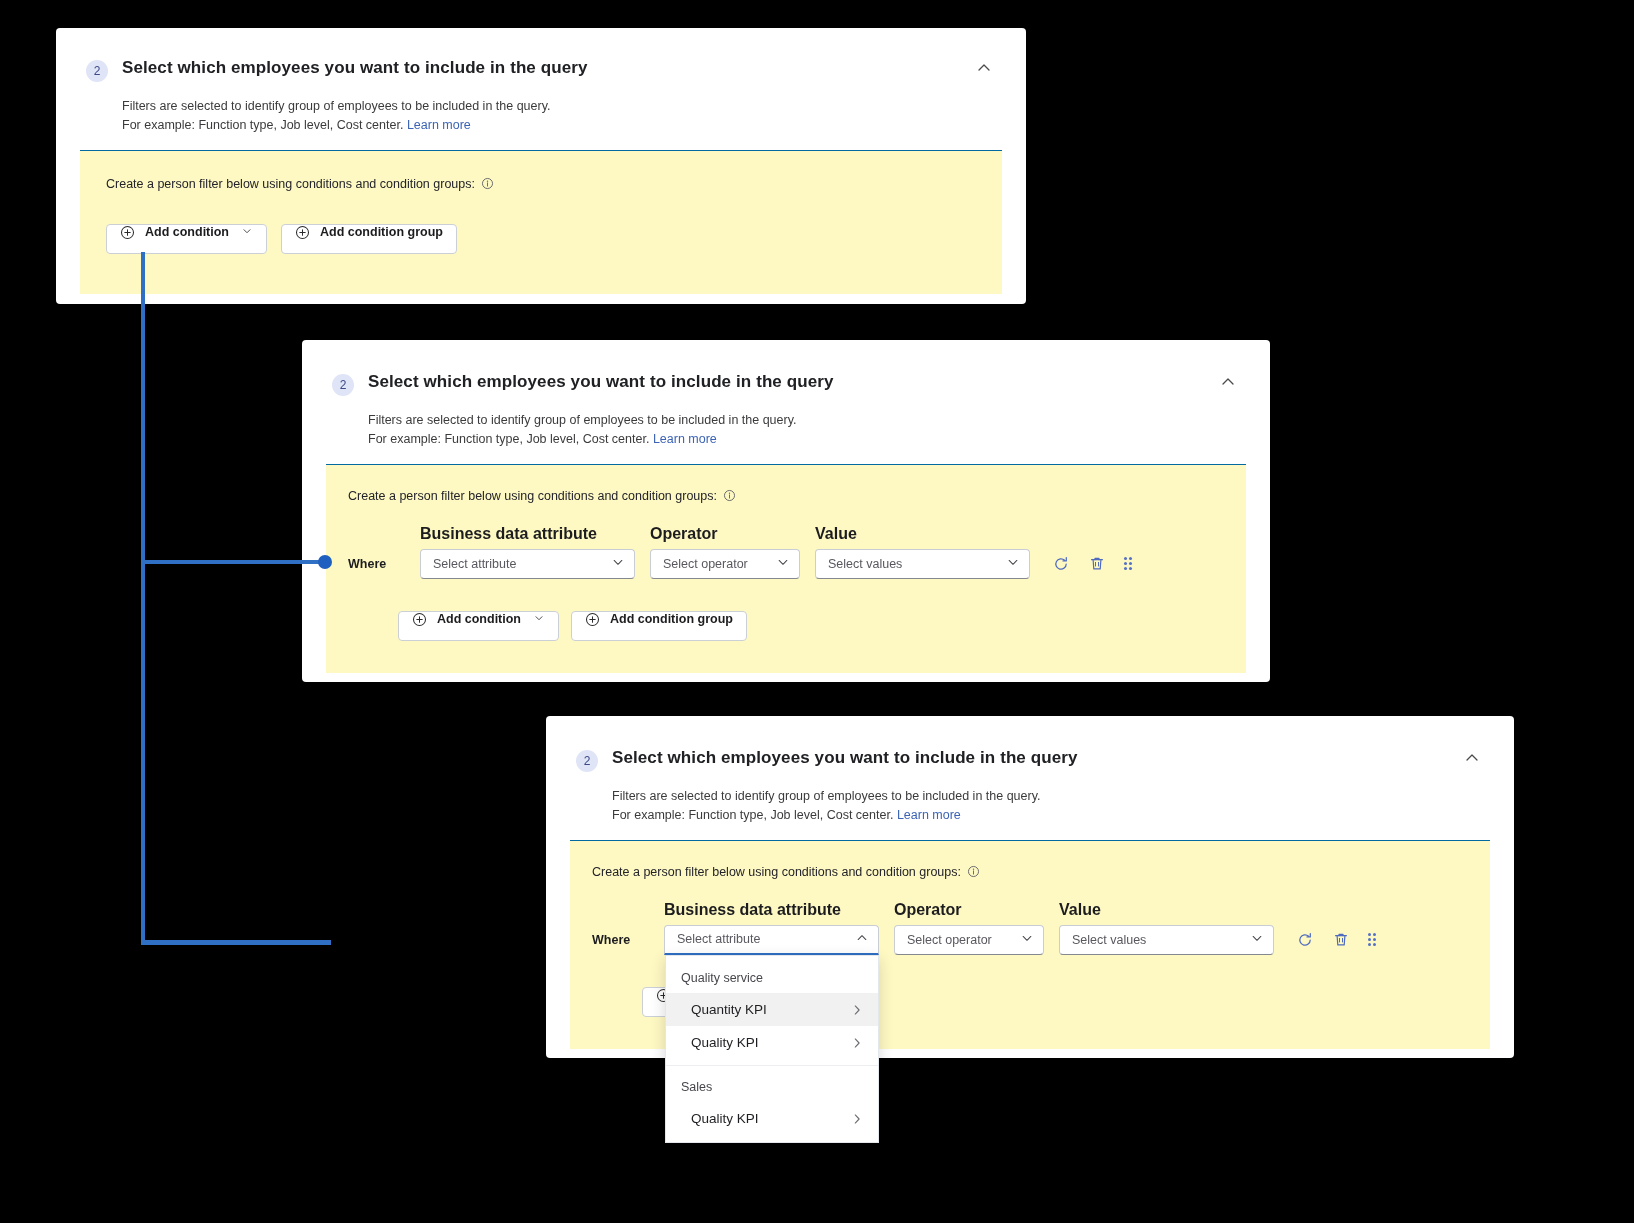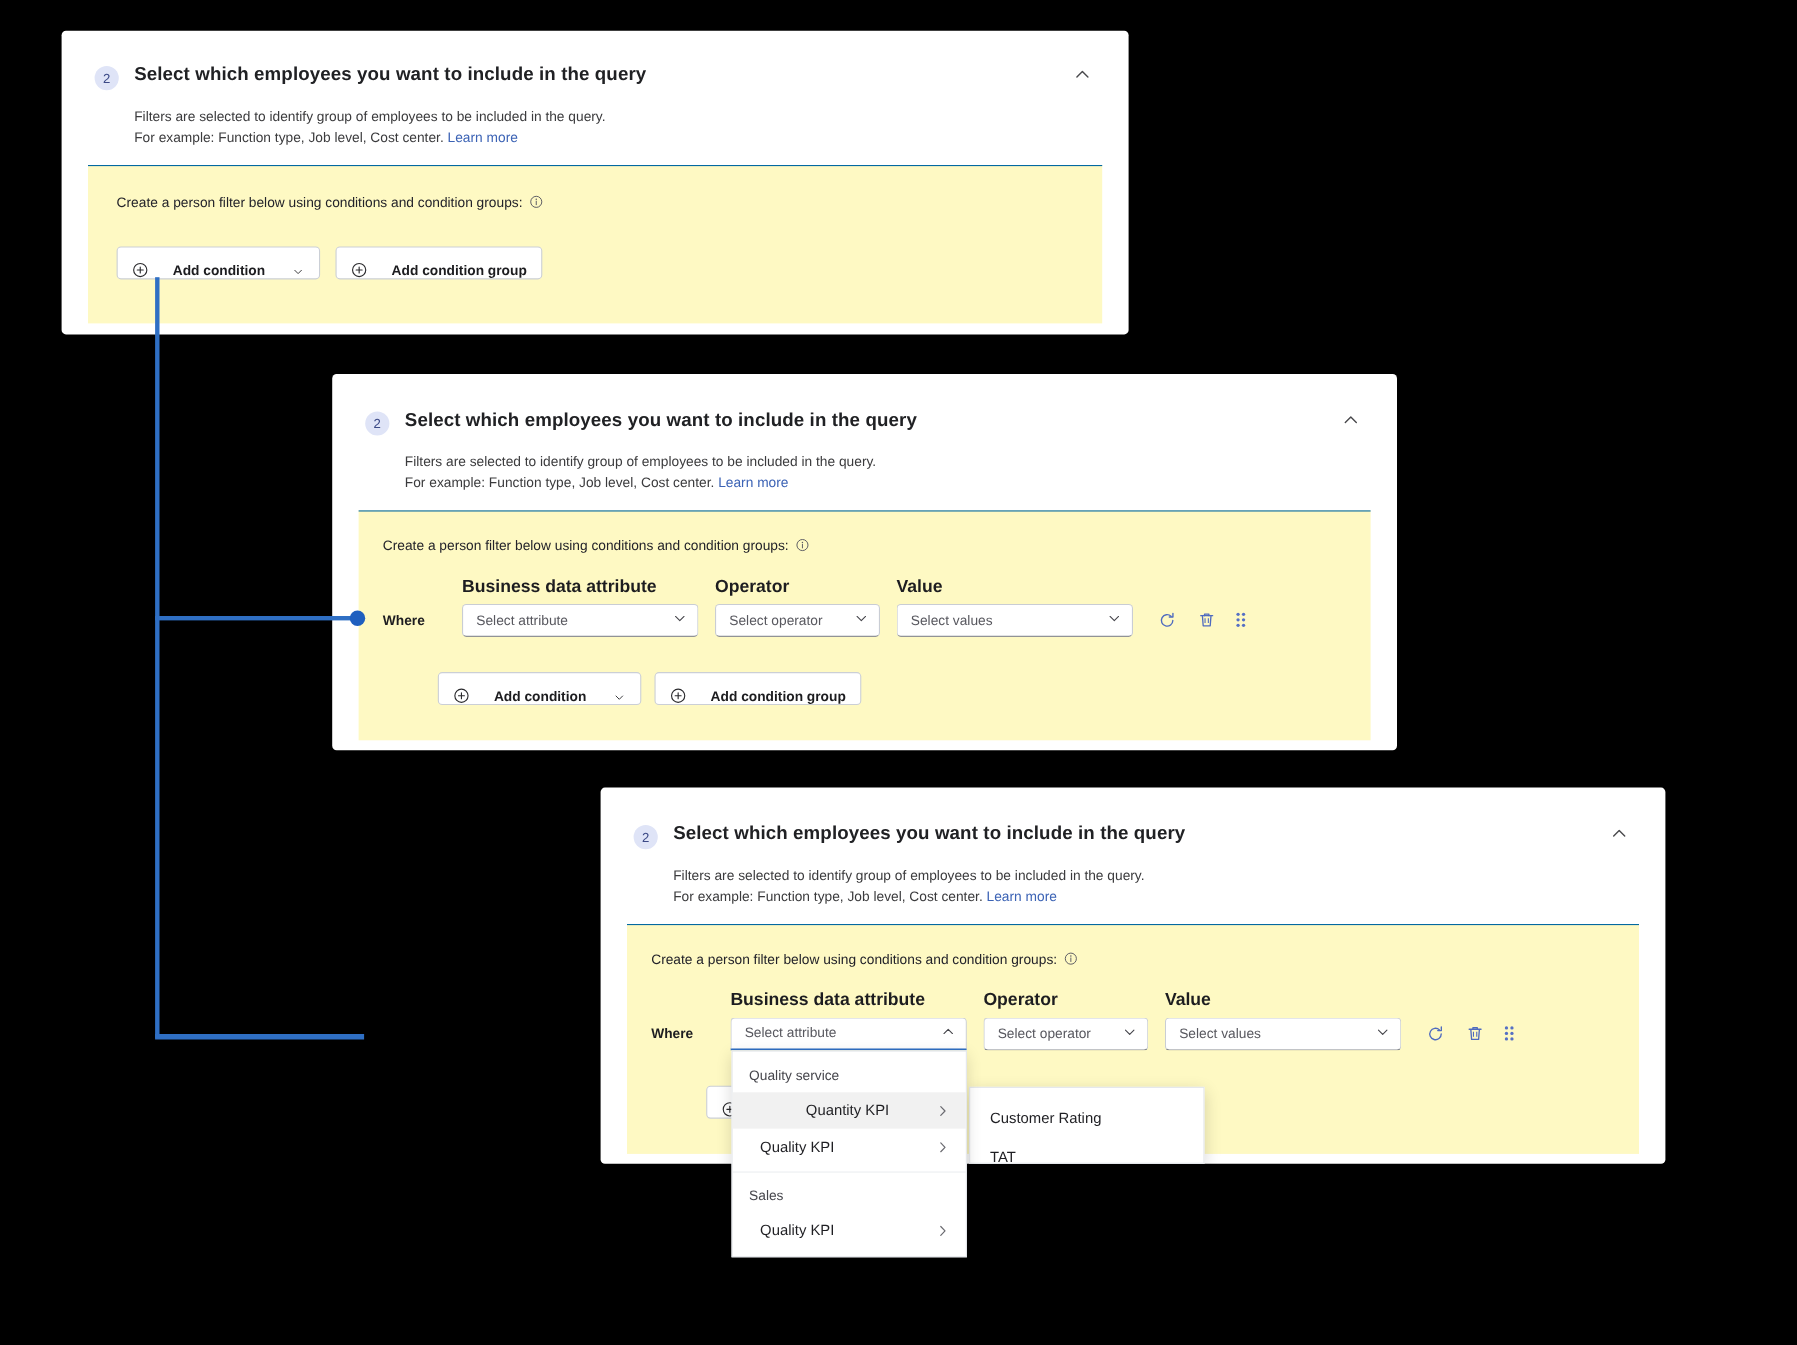--- a/index.html
+++ b/index.html
@@ -159,22 +159,22 @@
     background: #5570c4; border-radius: 50%;
   }
 
   
   .add-btn {
     background: #ffffff;
     border: 1px solid #cbcfd6;
     border-radius: 4px;
     height: 30px;
     display: inline-flex;
-    align-items: flex-end;
-    gap: 22px;
+    align-items: flex-start;
+    gap: 10px;
     padding: 0 13px;
     font-size: 12.5px;
     font-weight: 600;
     color: #1c1c1f;
     cursor: pointer;
   }
   .add-btn .plus { color: #2b2b2e; display: inline-flex; }
   .add-btn .cvd { color: #3a3a3d; display: inline-flex; margin-left: 2px; }
 
   
@@ -193,21 +193,21 @@
   }
   .menu-item {
     display: flex;
     align-items: center;
     font-size: 13.5px;
     color: #1f1f23;
     padding: 9px 14px 9px 25px;
     cursor: pointer;
   }
   .menu-item .mi-txt { flex: 1 1 auto; }
-  .menu-item.hl { background: #f1f1f1; text-align: center; }
+  .menu-item.hl { background: #f1f1f1; }
   .menu-item .submenu-chev { color: #6a6a70; display: inline-flex; }
   .menu-div { height: 1px; background: #eceef1; margin: 6px 0; }
   .submenu-item {
     font-size: 13.5px;
     color: #1f1f23;
     padding: 10px 18px;
     cursor: pointer;
   }
 </style>
 </head>
@@ -527,24 +527,20 @@
               <svg width="12" height="12" viewBox="0 0 16 16" fill="none">
                   <path d="M4 6.3l4 4 4-4" stroke="currentColor" stroke-width="1.2" stroke-linecap="round" stroke-linejoin="round"></path>
                 </svg>
             </span>
           </div>
         </div>
       </div>
     </div>
   </div>
 
-  <div class="menu" style="left:881px; top:988px; width:214px; height:70px; padding:10px 0; z-index:118;">
-    <div class="submenu-item">Customer Rating</div>
-    <div class="submenu-item">TAT</div>
-  </div>
 
   <div class="menu" style="left:665px; top:955px; width:214px; z-index:130;">
     <div class="menu-group-hdr">Quality service</div>
     <div class="menu-item hl">
       <span class="mi-txt">Quantity KPI</span>
       <span class="submenu-chev">
         <svg width="14" height="14" viewBox="0 0 16 16" fill="none">
             <path d="M6 3.4l4.4 4.6L6 12.6" stroke="currentColor" stroke-width="1.25" stroke-linecap="round" stroke-linejoin="round"></path>
           </svg>
       </span>

